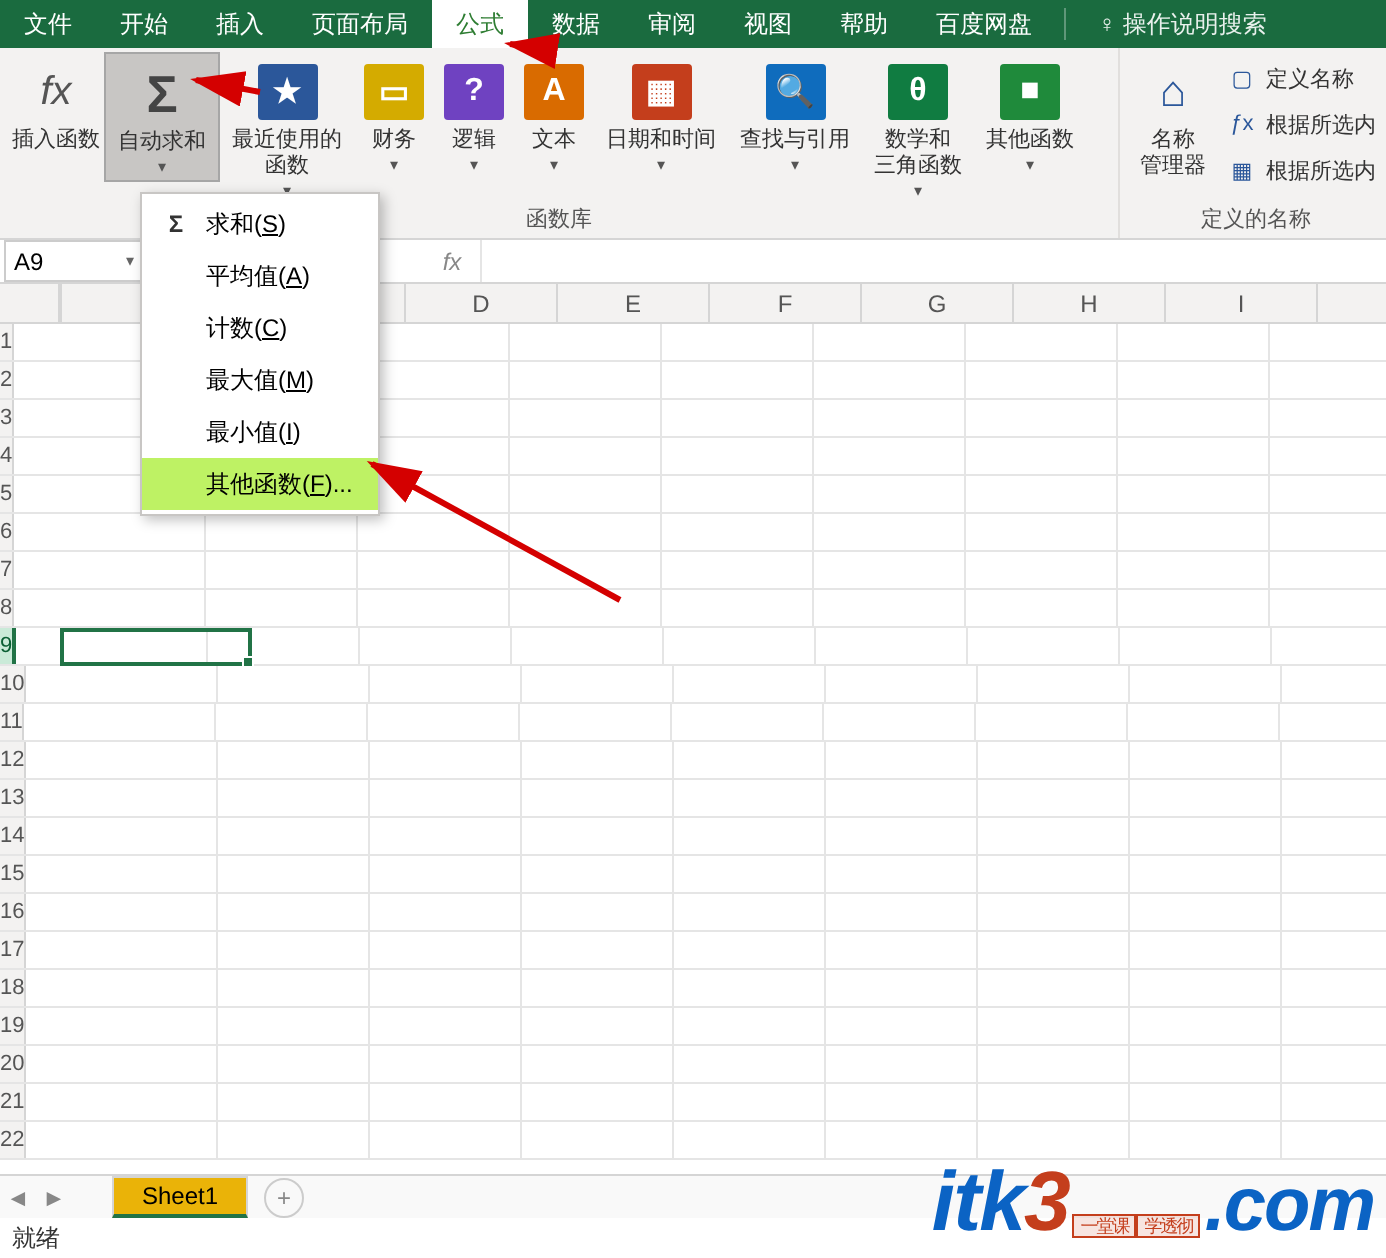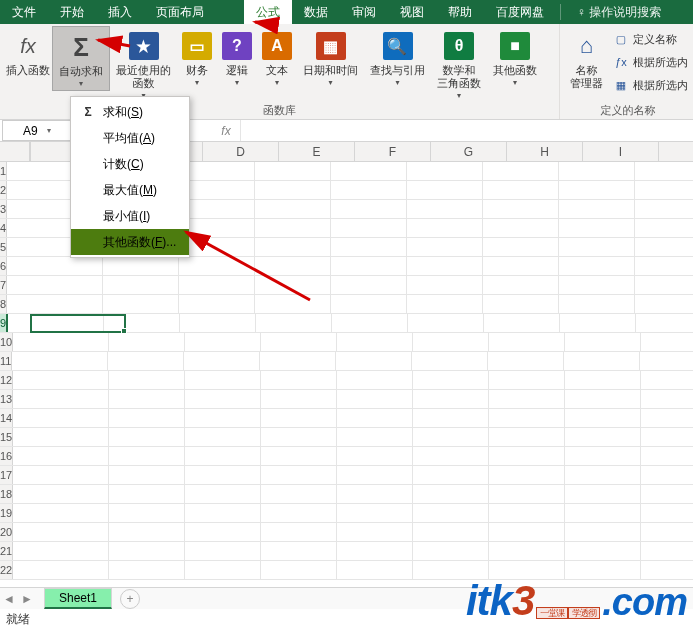--- a/index.html
+++ b/index.html
@@ -1,21 +1,21 @@
 <!DOCTYPE html>
 <html><head>
   <meta charset="utf-8">
   <style>
     * { margin: 0; padding: 0; box-sizing: border-box; font-family: "Microsoft YaHei", "SimSun", sans-serif; }
     body { width: 693px; height: 629px; background: #fff; overflow: hidden; position: relative; font-size: 12px; }
 
     
     .tab-bar { display: flex; background: #1a6b3f; height: 24px; align-items:center; color: #fff; }
     .tab-bar .tab { padding: 0 12px; height: 24px; line-height: 24px; cursor: pointer; font-size: 12px; }
-    .tab-bar .tab.active { background: #fff; color: #2e7d32; margin-left: 28px; }
+    .tab-bar .tab.active { background: #fff; color: #2e7d32; }
     .tab-bar .sep { width: 1px; background: rgba(255,255,255,0.3); height: 16px; margin: 0 4px; }
 
     
     .ribbon { display: flex; background: #f3f2f1; border-bottom: 1px solid #d5d5d5; height: 96px; }
     .grp { display:flex; flex-direction:column; border-right: 1px solid #e1dfdd; }
     .grp-body { flex:1; display:flex; align-items:flex-start; padding: 2px 4px 0; }
     .grp-label { text-align:center; color:#555; font-size:11px; padding: 0 0 0; height: 16px; line-height:14px;}
     .big-btn { display:flex; flex-direction:column; align-items:center; padding: 2px 6px; min-width: 44px; cursor:pointer; }
     .big-btn.tight { min-width: 40px; padding: 2px 2px;}
     .big-btn .icon-box { width: 32px; height: 32px; display:flex; align-items:center; justify-content:center; margin-top:2px;}
@@ -33,21 +33,21 @@
     .sq.blue2  { background:#0f6cbd; }
     .sq.teal   { background:#107c41; }
     .sq.green  { background:#1f8a3b; }
 
     .mini-list { display:flex; flex-direction:column; gap:1px; padding: 2px 4px; font-size:11px; color:#333; white-space:nowrap;}
     .mini-list .row { display:flex; align-items:center; height: 22px; cursor:pointer; gap:4px;}
     .mini-list .mi { width: 16px; height:16px; display:inline-flex; align-items:center; justify-content:center; color:#2b579a;}
 
     
     .formula-row { display:flex; height: 22px; border-bottom: 1px solid #d5d5d5; align-items:stretch; background:#fff;}
-    .name-box { width: 70px; border:1px solid #ccc; margin:0 0 0 2px; padding:0 20px; display:flex; align-items:center; justify-content:space-between; font-size:12px; }
+    .name-box { width: 70px; border:1px solid #ccc; margin:0 0 0 2px; padding:0 4px; display:flex; align-items:center; justify-content:space-between; font-size:12px; }
     .name-box .dd { font-size:8px; color:#666;}
     .fx-label { width: 28px; display:flex; align-items:center; justify-content:center; font-style:italic; color:#888; font-size:12px;}
     .formula-input { flex:1; border-left:1px solid #e5e5e5; padding:2px 4px; }
 
     
     .grid { position: relative; }
     .col-headers { display:flex; height: 20px; background:#f3f2f1; border-bottom:1px solid #d5d5d5;}
     .corner { width: 30px; border-right:1px solid #d5d5d5;}
     .col-h { flex: 0 0 76px; text-align:center; font-size:12px; color:#555; border-right:1px solid #d5d5d5; line-height:20px; background:#f3f2f1;}
     .col-h.wide { flex: 0 0 96px; }
@@ -58,31 +58,31 @@
     .cell.wide { flex: 0 0 96px; }
     .row-h.active { background:#caead8; color:#0b5f34; border-right:2px solid #217346; }
 
     
     .sel { position:absolute; border:2px solid #217346; background: rgba(255,255,255,0); pointer-events:none; }
     .sel .handle { position:absolute; right:-3px; bottom:-3px; width:6px; height:6px; background:#217346; border:1px solid #fff;}
 
     
     .dropdown { position:absolute; top: 96px; left: 70px; width: 120px; background:#fff; border:1px solid #c8c6c4; box-shadow: 2px 2px 6px rgba(0,0,0,0.25); z-index:20; padding:2px 0;}
     .dropdown .item { display:flex; align-items:center; height: 26px; padding: 0 10px 0 8px; font-size:12px; cursor:pointer; gap:6px;}
-    .dropdown .item.hover { background:#4d7c0f; }
+    .dropdown .item.hover { background:#bef264; }
     .dropdown .iconcol { width:18px; display:flex; justify-content:center; font-weight:bold; color:#333;}
     .dropdown .u { text-decoration: underline; }
 
     
     .arrow { position:absolute; z-index:30; pointer-events:none; }
 
     
     .sheet-bar { position:absolute; left:0; right:0; bottom: 20px; height: 22px; display:flex; align-items:center; border-top:1px solid #d5d5d5; background:#f9f9f9; font-size:12px;}
     .sheet-bar .nav { width: 18px; text-align:center; color:#888;}
-    .sheet-bar .tab { padding: 2px 14px; background:#86efac; border:1px solid #d5d5d5; border-bottom:2px solid #217346; margin-left:8px;}
+    .sheet-bar .tab { padding: 2px 14px; background:#eab308; border:1px solid #d5d5d5; border-bottom:2px solid #217346; margin-left:20px;}
     .sheet-bar .plus { width:20px; height:20px; border:1px solid #ccc; border-radius:50%; display:flex; align-items:center; justify-content:center; margin-left:8px; color:#888;}
     .status-bar { position:absolute; left:0; right:0; bottom:0; height:20px; font-size:12px; color:#333; padding:2px 6px;}
 
     
     .watermark { position:absolute; right: 6px; bottom: 4px; font-family: Arial, sans-serif; font-weight: 900; font-style: italic; font-size: 42px; color:#0b63c4; z-index:40; letter-spacing: -1px; display:flex; align-items:baseline;justify-content:flex-end;}
     .watermark .three { color:#c43e1c; }
     .watermark .com { color:#0b63c4; font-size: 38px; }
     .watermark .sub { display:flex; flex-direction:row; font-size:9px; line-height:10px; color:#c43e1c; margin: 0 2px 6px 2px; font-style:normal; font-weight:normal; align-self:flex-end;}
     .watermark .sub span { background:#c43e1c22; border:1px solid #c43e1c; padding:0 3px; margin-top:1px;}
   </style>

